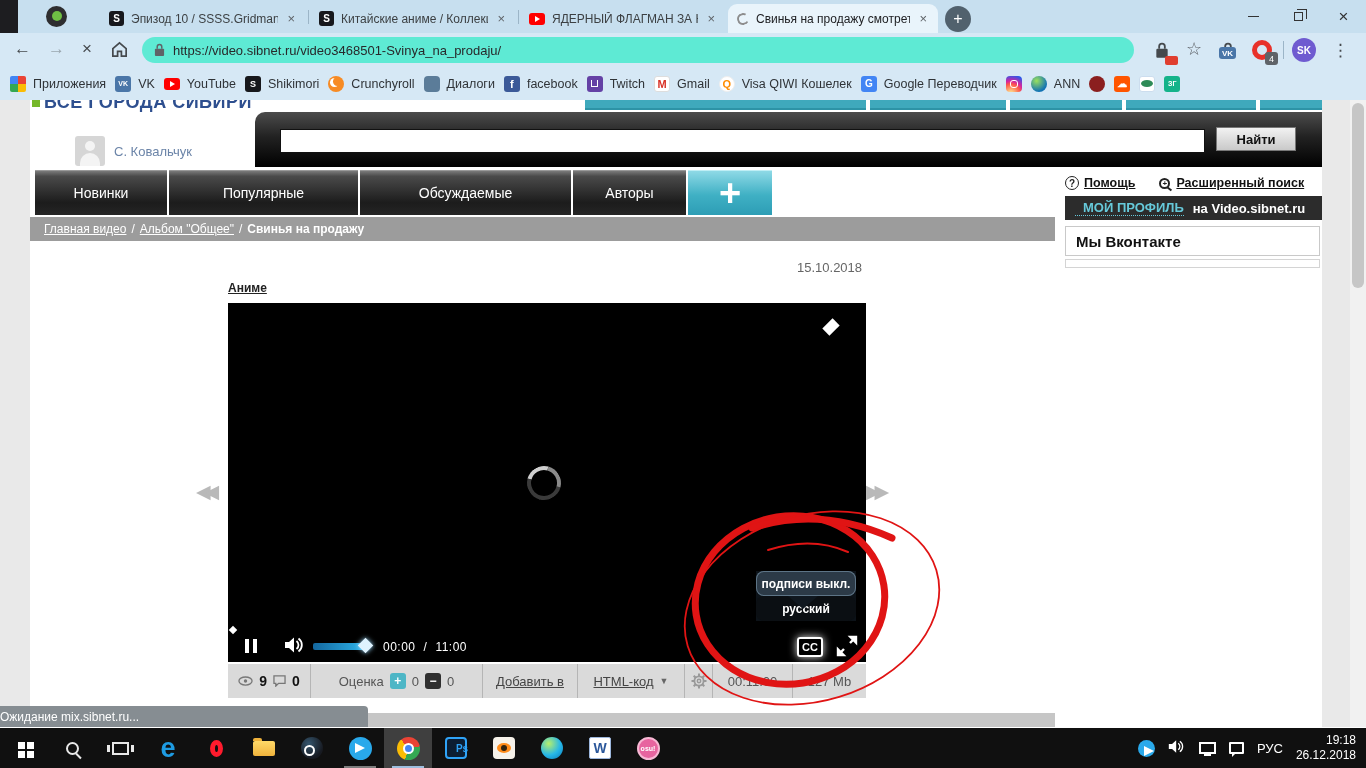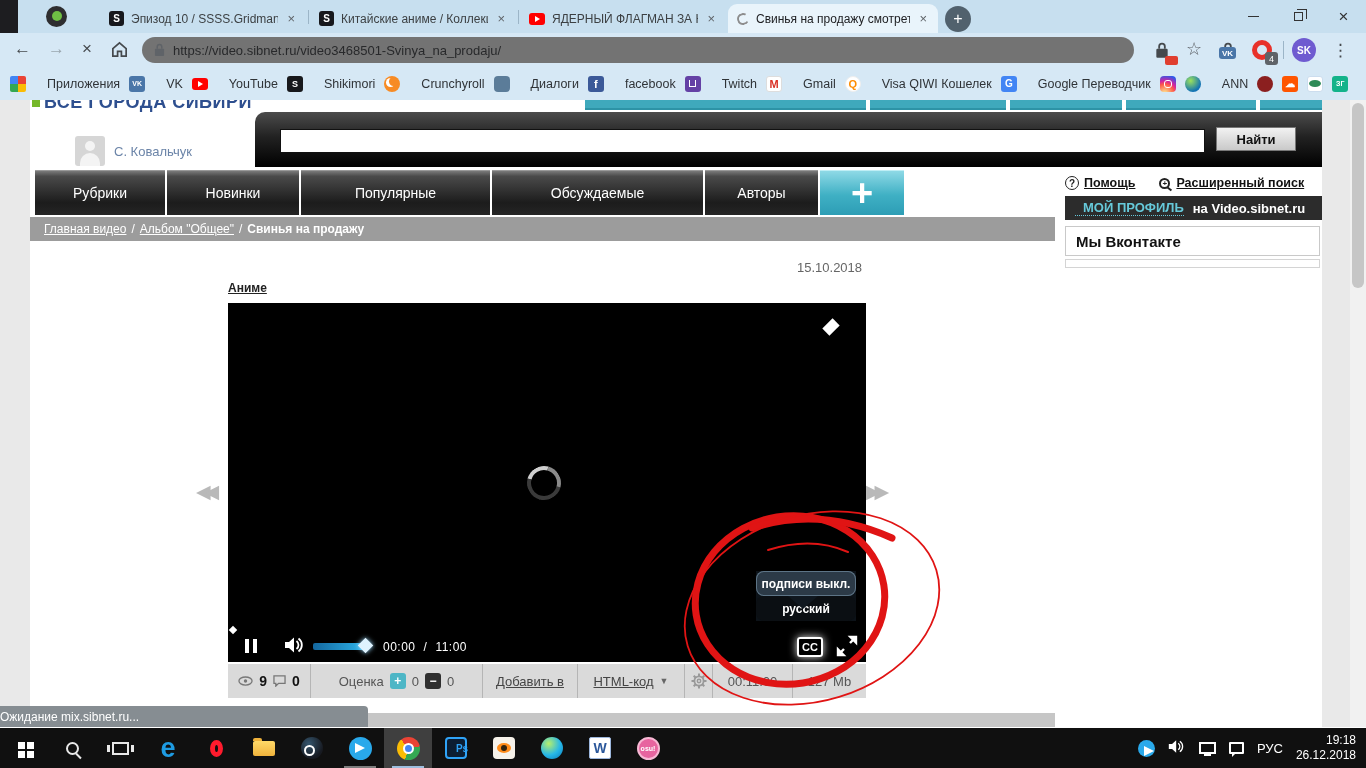--- a/index.html
+++ b/index.html
@@ -30,34 +30,34 @@
   .restore-glyph { width:9px; height:9px; border:1px solid #333; position:relative; }
   .restore-glyph::before { content:""; position:absolute; left:2px; top:-4px; width:9px; height:9px;
             border:1px solid #333; border-bottom:none; border-left:none; }
   #tab-strip { left:0; top:0; width:18px; height:33px; background:#1d1d20; }
   #tab-circle { left:46px; top:6px; width:21px; height:21px; border-radius:50%; background:#2e2e30; position:absolute;}
   #tab-circle::after { content:""; position:absolute; left:6px; top:5px; width:10px; height:10px;
             border-radius:50%; background:#6fbf44; }
 
   #toolbar { left:0; top:33px; width:1366px; height:34px; background:#d6e8f5; }
   .navglyph { font-size:17px; color:#45494d; top:6px; }
-  #urlpill { left:142px; top:4px; width:992px; height:26px; background:#737373; border-radius:13px;
+  #urlpill { left:142px; top:4px; width:992px; height:26px; background:#5eead4; border-radius:13px;
              display:flex; align-items:center; padding:0 12px; gap:8px; }
   #urltext { font-size:13px; color:#28292b; white-space:nowrap; }
   .ext { top:5px; width:24px; height:24px; display:flex; align-items:center; justify-content:center; position:absolute;}
   .badge { position:absolute; right:-4px; bottom:-3px; min-width:13px; height:13px; background:#5f6368;
            color:#fff; font-size:9px; border-radius:3px; display:flex; align-items:center; justify-content:center; padding:0 2px;}
   .badge.red { background:#e03e2f; width:9px; height:9px; border-radius:2px; }
   #avatar-sk { left:1292px; top:5px; width:24px; height:24px; border-radius:50%; background:#6f5bd0;
                color:#fff; font-size:10px; font-weight:bold; display:flex; align-items:center; justify-content:center; }
   #opera-ext { width:20px; height:20px; border:5px solid #e8312a; border-radius:50%; }
 
   #bookmarks { left:0; top:67px; width:1366px; height:33px; background:#d6e8f5;
                display:flex; align-items:center; padding:0 10px; gap:9px; }
-  .bm { display:flex; align-items:center; gap:21px; font-size:12.5px; color:#2f3337; white-space:nowrap; flex:none;}
+  .bm { display:flex; align-items:center; gap:7px; font-size:12.5px; color:#2f3337; white-space:nowrap; flex:none;}
   .bmi { width:16px; height:16px; border-radius:3px; display:flex; align-items:center; justify-content:center;
          font-size:9px; font-weight:bold; color:#fff; flex:none; }
 
   
   #page { left:0; top:100px; width:1366px; height:627px; background:#fff; overflow:hidden; }
   .margin { background:#e9e9e9; top:0; height:627px; }
   #scroll { left:1350px; top:0; width:16px; height:627px; background:#f1f1f1; }
   #thumb { left:1352px; top:3px; width:12px; height:185px; background:#c6c6c6; border-radius:6px; }
 
   .tealbar { top:0; height:10px; background:#3fa9bc; border-bottom:2px solid #2d93a6; }
@@ -371,21 +371,20 @@
   <div id="userpanel" class="a">
     <div id="avatar-user" class="a"></div>
     <div id="username" class="a">С. Ковальчук</div>
   </div>
 
   <div id="darkhead" class="a"></div>
   <input id="sitesearch" class="a" style="">
   <div id="findbtn" class="a">Найти</div>
 
   <div id="nav" class="a">
-    <div class="navbtn" style="width:130px;">Рубрики</div>
     <div class="navbtn" style="width:132px;">Новинки</div>
     <div class="navbtn" style="width:189px;">Популярные</div>
     <div class="navbtn" style="width:211px;">Обсуждаемые</div>
     <div class="navbtn" style="width:113px;">Авторы</div>
     <div class="navbtn" id="nav-add">+</div>
   </div>
 
   <div id="helprow" class="a">
     <span style="display:inline-flex;align-items:center;">
         <span class="qicon">?</span>

